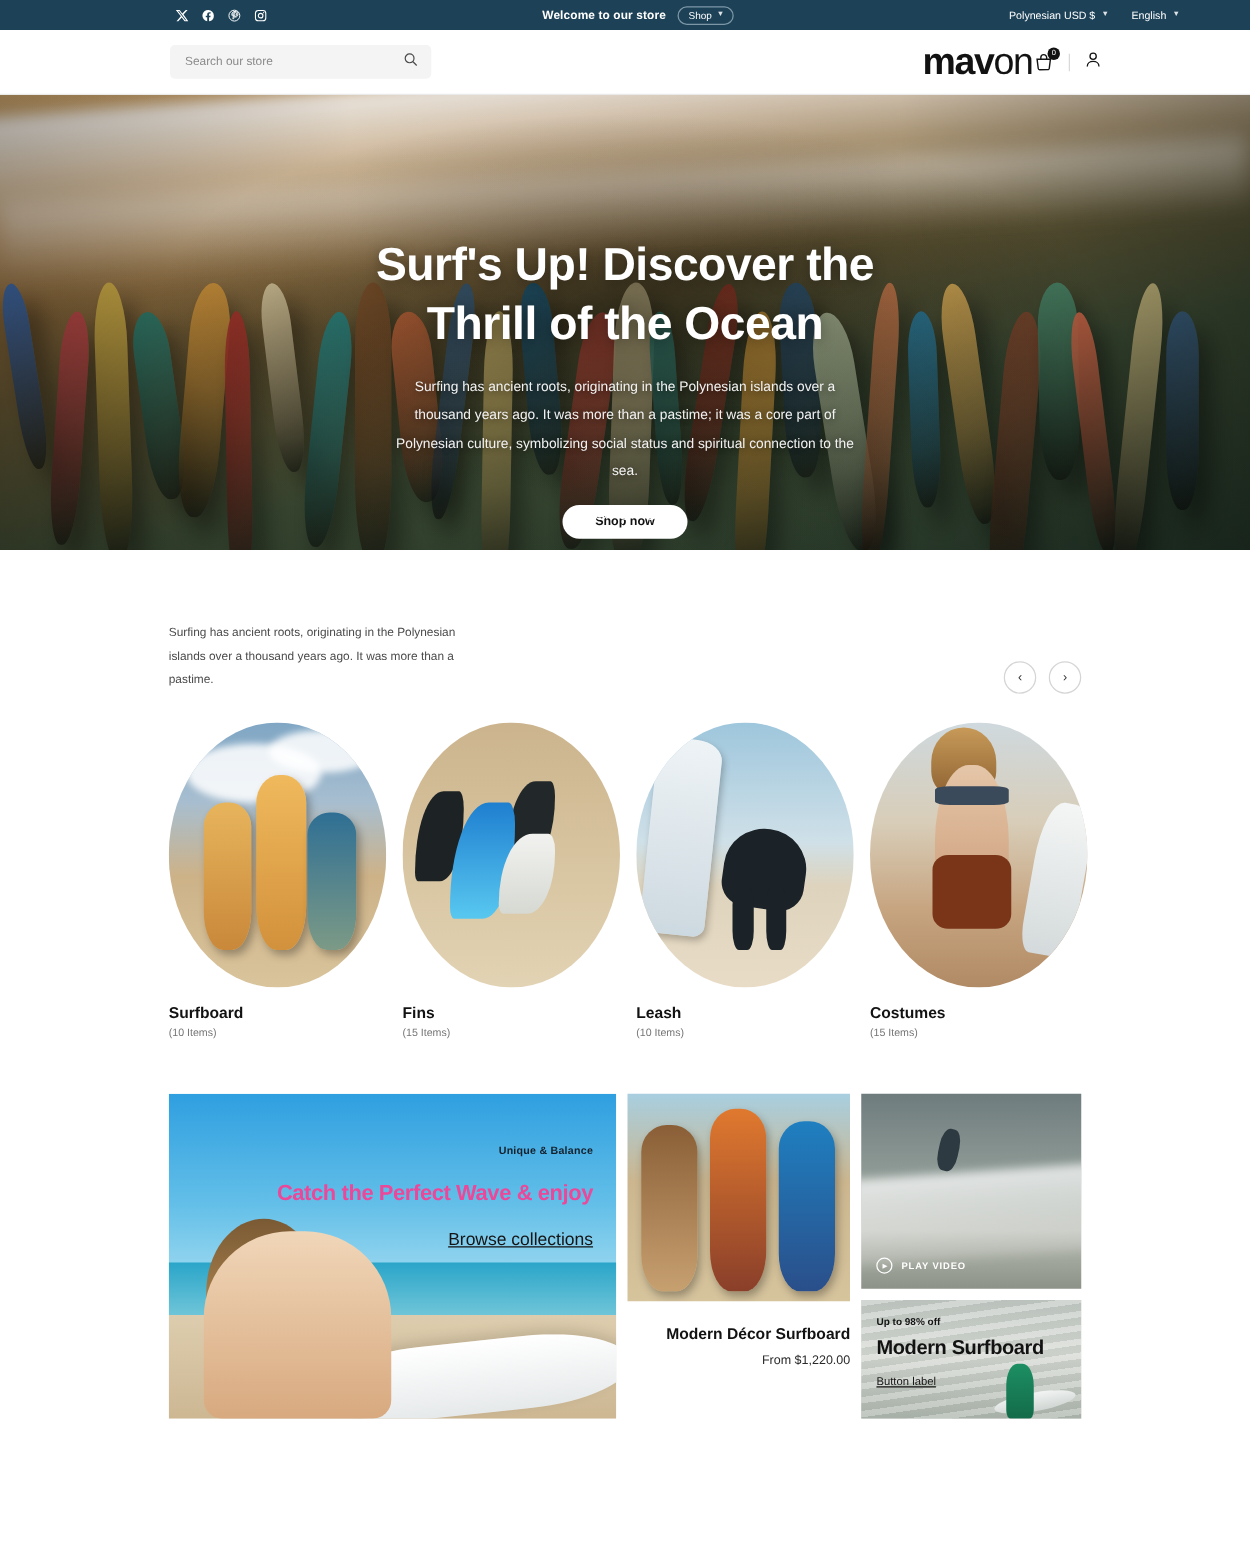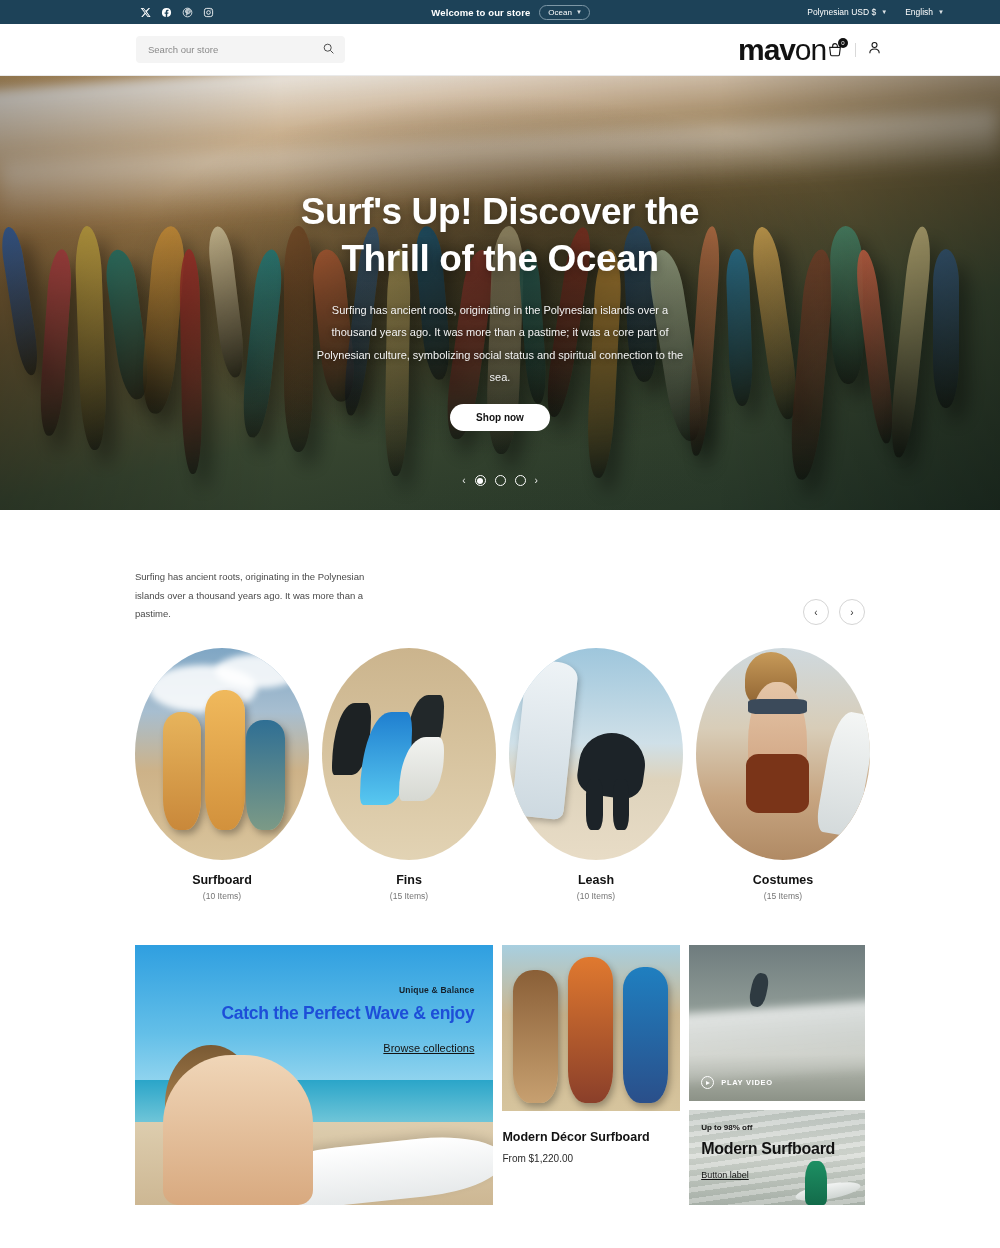--- a/index.html
+++ b/index.html
@@ -96,21 +96,21 @@
   }
   .nav a {
     font-size: 10.5px; color: #1a1a1a; text-decoration: none;
     display: inline-flex; align-items: center; gap: 3px;
   }
   .nav .chev { font-size: 7px; opacity: .8; }
 
   
   .hero {
     position: relative;
-    height: 434px;
+    height: 364px;
     overflow: hidden;
     background: #4a3a26;
   }
   .hero-bg { position: absolute; inset: 0; }
   .hero-sand {
     position: absolute; inset: 0;
     background:
       radial-gradient(ellipse 70% 45% at 20% 20%, rgba(214,176,120,.55), transparent 70%),
       linear-gradient(168deg, #caa46c 0%, #a9763f 18%, #6b5a35 42%, #3b4a33 66%, #223427 100%);
   }
@@ -193,21 +193,21 @@
   .cat-desc { font-size: 9.5px; line-height: 1.95; color: #4a4a4a; margin-top: 13px; max-width: 258px; }
   .cat-arrows { display: flex; gap: 10px; margin-top: 44px; }
   .circ-btn {
     width: 26px; height: 26px; border-radius: 50%;
     border: 1px solid #d5d5d5; background: #fff;
     display: flex; align-items: center; justify-content: center;
     font-size: 10px; color: #333; cursor: pointer;
     font-family: "Liberation Sans", sans-serif;
   }
   .cat-grid { display: flex; gap: 13px; margin-top: 23px; }
-  .cat-item { width: 174px; text-align: center; }
+  .cat-item { width: 174px; }
   .cat-circle {
     width: 174px; height: 212px;
     border-radius: 50%;
     overflow: hidden; position: relative;
   }
   .cat-name { margin-top: 13px; font-size: 12.5px; font-weight: 700; color: #121212; }
   .cat-count { margin-top: 4px; font-size: 8.5px; color: #757575; }
 
   
   .ph { position: absolute; inset: 0; }
@@ -229,27 +229,27 @@
   .promo { display: flex; gap: 9px; margin-top: 44px; }
   .promo-left { width: 367px; height: 260px; position: relative; overflow: hidden; }
   .promo-left-bg { position:absolute; inset:0; background: linear-gradient(180deg,#2f9fe0 0%, #63bfe8 34%, #8fd3ee 52%, #cfe8e3 64%, #e6dcc8 100%); }
   .promo-left .sea { position:absolute; left:0; right:0; top:52%; height:16%; background: linear-gradient(180deg,#2aa5c9,#6fc5d8); }
   .promo-left .sand { position:absolute; left:0; right:0; bottom:0; height:32%; background: linear-gradient(180deg,#ddcdae,#cdb793); }
   .promo-left .girl { position:absolute; left:28px; bottom:0; width:150px; height:150px; background: linear-gradient(180deg,#f0d6b8,#d8a97f); border-radius:46% 46% 10% 10%; }
   .promo-left .hair { position:absolute; left:30px; bottom:42px; width:92px; height:118px; background: linear-gradient(180deg,#7a5a34,#c89a5e); border-radius:50% 50% 30% 30%; }
   .promo-left .board-w { position:absolute; right:-12px; bottom:4px; width:250px; height:58px; background: linear-gradient(180deg,#ffffff,#e6e9ea); border-radius:40% 40% 40% 40%/60% 60% 60% 60%; transform: rotate(-6deg); box-shadow:0 -4px 10px rgba(0,0,0,.12);}
   .promo-left-txt { position:absolute; right:19px; top:40px; text-align:right; z-index:3; }
   .promo-eyebrow { font-size: 8.5px; font-weight: 700; color: #15202b; letter-spacing: .2px; }
-  .promo-h { margin-top: 6px; font-size: 17.5px; line-height: 1.38; font-weight: 700; color: #1d4ed8; letter-spacing: -.3px; }
-  .promo-link { margin-top: 17px; font-size: 11px; color: #141414; text-decoration: underline; display: inline-block; }
+  .promo-h { margin-top: 17px; font-size: 17.5px; line-height: 1.38; font-weight: 700; color: #ec4899; letter-spacing: -.3px; }
+  .promo-link { margin-top: 17px; font-size: 14px; color: #141414; text-decoration: underline; display: inline-block; }
 
   .promo-mid { width: 182px; }
   .promo-mid-img { height: 166px; position: relative; overflow: hidden; background: linear-gradient(180deg,#a8cfe0 0%,#cbb68f 42%,#d6c49d 100%); }
   .promo-mid-img .bd { position:absolute; bottom:8px; border-radius:46% 46% 38% 38%/16% 16% 22% 22%; box-shadow:2px 4px 7px rgba(0,0,0,.3); }
-  .promo-mid-body { text-align: left; padding-top: 19px; }
+  .promo-mid-body { text-align: right; padding-top: 19px; }
   .promo-prod-name { font-size: 12.5px; font-weight: 700; color: #121212; }
   .promo-prod-price { margin-top: 9px; font-size: 10px; color: #2a2a2a; }
 
   .promo-right { width: 180px; display: flex; flex-direction: column; gap: 9px; }
   .promo-video { height: 156px; position: relative; overflow: hidden; background: linear-gradient(180deg,#6f7c7e 0%,#8e9a95 40%,#b9bdb4 70%,#8c9287 100%); }
   .promo-video .wave { position:absolute; left:-10%; top:40%; width:130%; height:44%; background: linear-gradient(180deg, rgba(255,255,255,.75), rgba(255,255,255,.15)); filter: blur(4px); transform: rotate(-4deg); }
   .promo-video .surfer { position:absolute; left:62px; top:28px; width:16px; height:34px; background:#2e3a41; border-radius:40%; transform: rotate(12deg); }
   .play-row { position:absolute; left:12px; bottom:12px; display:flex; align-items:center; gap:7px; z-index:3; }
   .play-ico { width:13px; height:13px; border-radius:50%; border:1.3px solid #fff; display:flex; align-items:center; justify-content:center; }
   .play-ico::after { content:""; border-left:4px solid #fff; border-top:2.6px solid transparent; border-bottom:2.6px solid transparent; margin-left:1.5px; }
@@ -291,21 +291,21 @@
             <rect x="3" y="3" width="18" height="18" rx="5"></rect>
             <circle cx="12" cy="12" r="4"></circle>
             <circle cx="17.2" cy="6.8" r="1.1" fill="currentColor" stroke="none"></circle>
           </svg>
       </span>
     </div>
 
     <div class="announce-center">
       <span class="welcome">Welcome to our store</span>
       <span class="more-pill">
-        <span>Ocean</span>
+        <span>Shop</span>
         <span class="caret">▼</span>
       </span>
     </div>
 
     <div class="announce-right">
       <span class="sel">
         <span>Polynesian USD $</span>
         <span class="caret">▼</span>
       </span>
       <span class="sel">

